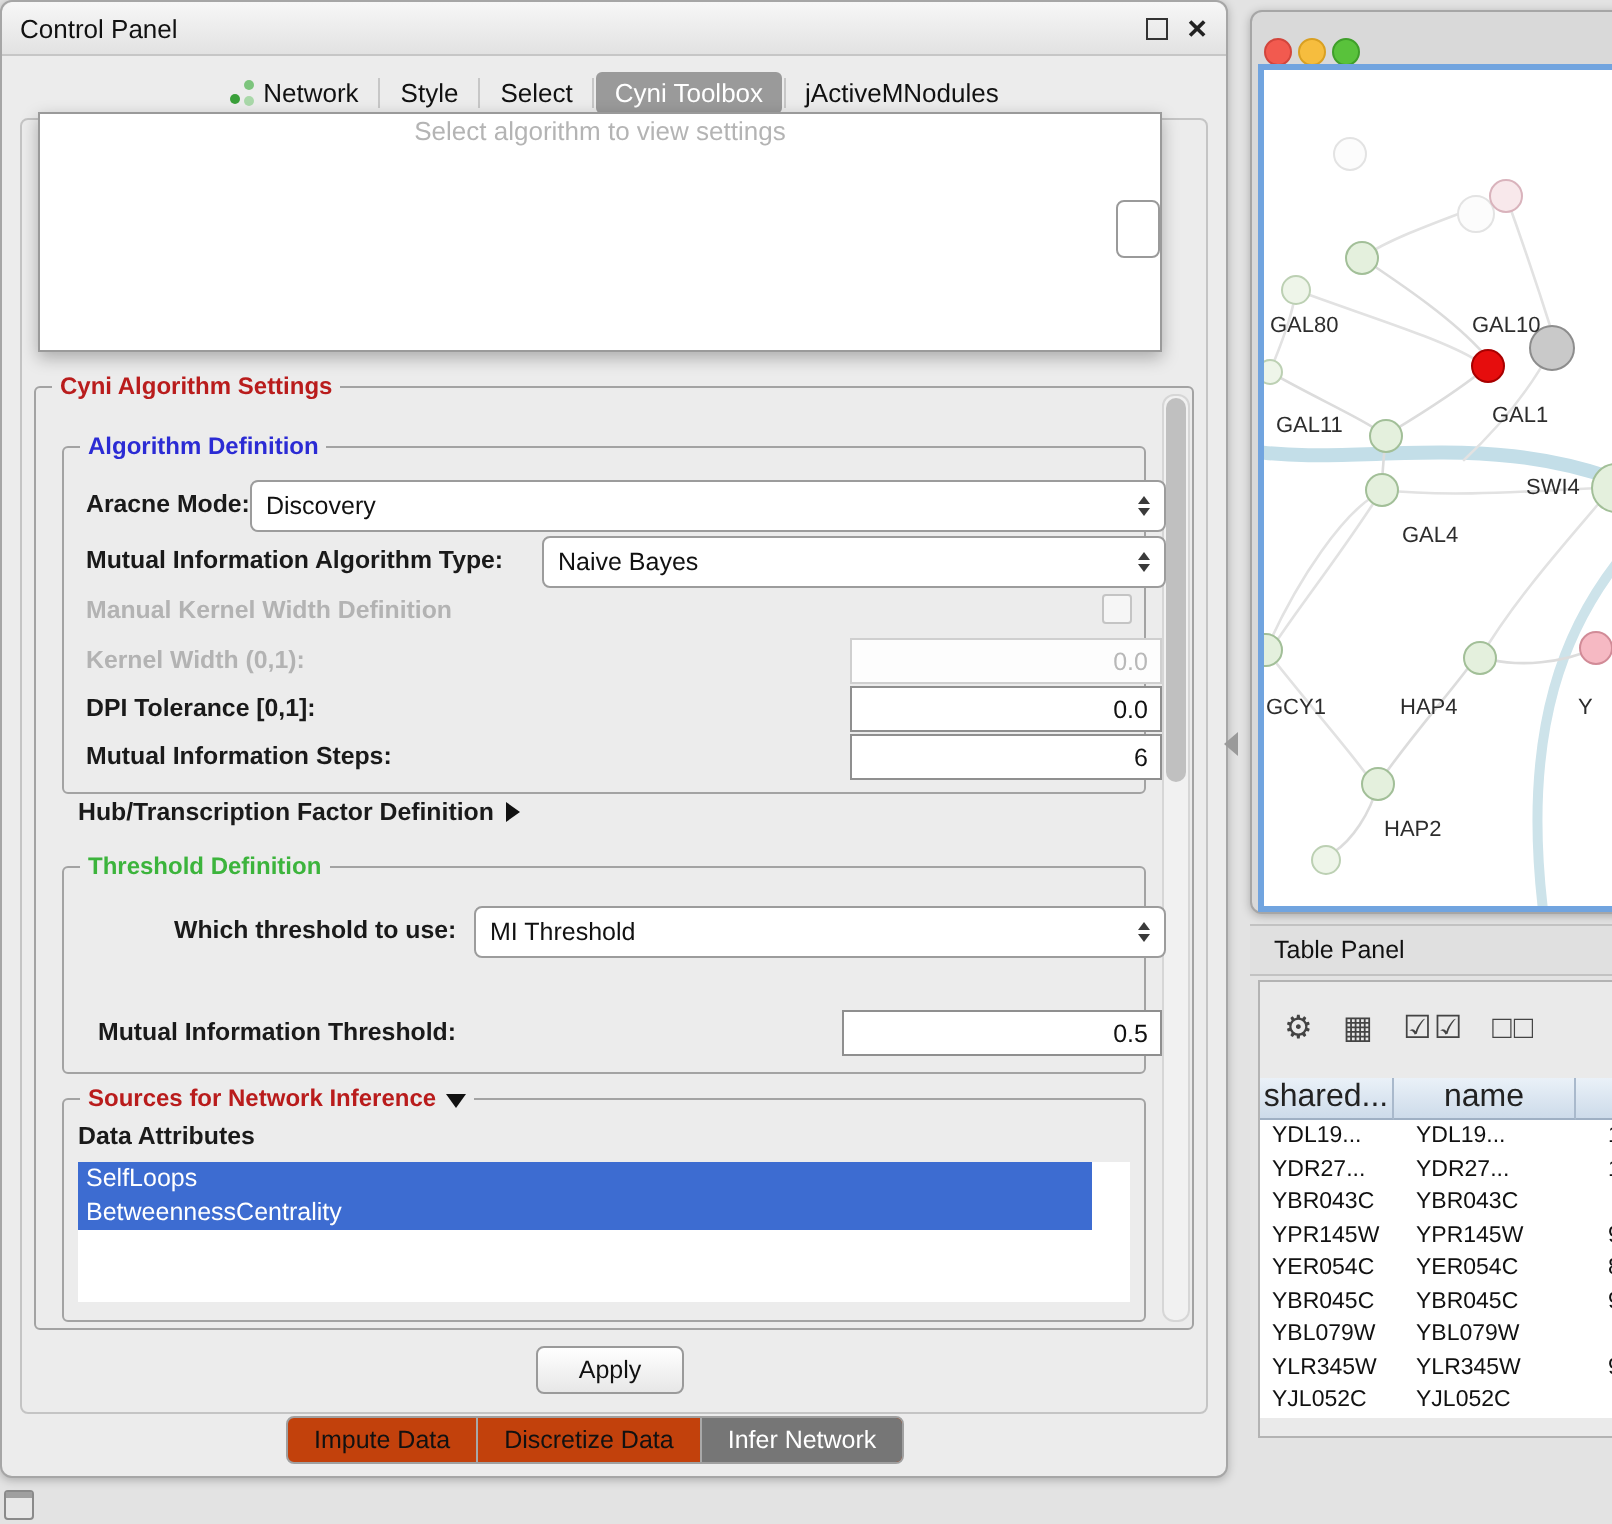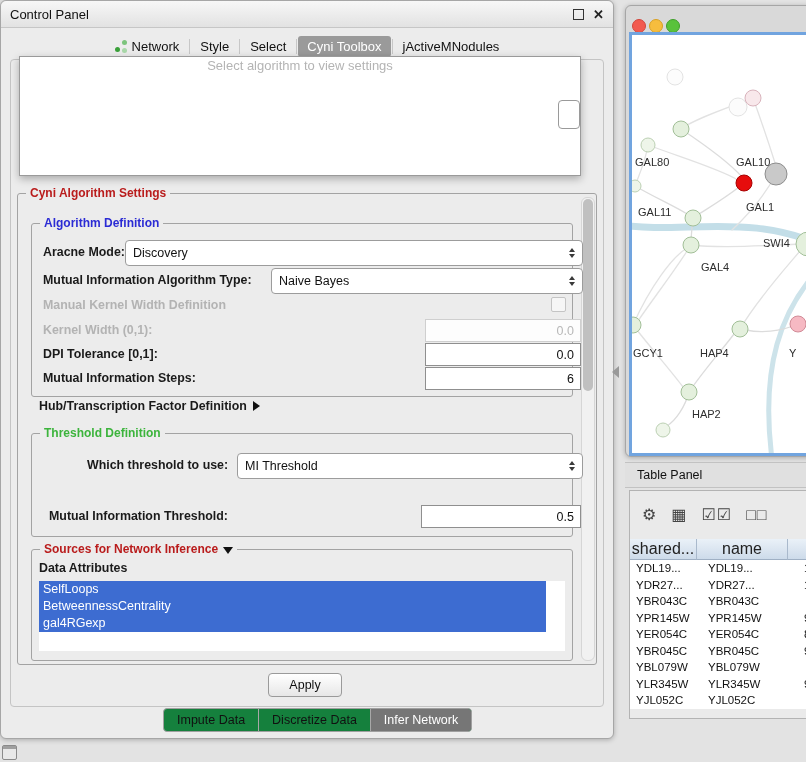--- a/index.html
+++ b/index.html
@@ -38,21 +38,21 @@
   .dd-item.bold{font-weight:bold;}
   .combo-frag{position:absolute;left:557px;top:99px;width:20px;height:27px;background:#fff;border:1px solid #9a9a9a;border-radius:4px;z-index:60;}
   
   #attrlist{position:absolute;left:38px;top:580px;width:526px;height:70px;background:#fff;overflow:hidden;}
   .attr-item{height:17px;line-height:17px;color:#fff;font-size:12.5px;padding-left:4px;width:503px;white-space:nowrap;}
   
   .sb-track{position:absolute;background:#f1f1f1;border:1px solid #d6d6d6;border-radius:6px;}
   .sb-thumb{position:absolute;background:#c0c0c0;border-radius:6px;left:1px;right:1px;}
   
   .btn{position:absolute;background:linear-gradient(#ffffff,#e7e7e7);border:1px solid #9a9a9a;border-radius:4px;font-size:12.5px;color:#111;display:flex;align-items:center;justify-content:center;}
-  #bottomtabs{position:absolute;left:162px;top:707px;height:22px;display:flex;border:1px solid #a0a0a0;border-radius:4px;overflow:hidden;background:#15803d;}
+  #bottomtabs{position:absolute;left:142px;top:707px;height:22px;display:flex;border:1px solid #a0a0a0;border-radius:4px;overflow:hidden;background:#c2410c;}
   .seg{font-size:12.5px;padding:3px 13px;color:#111;border-right:1px solid #a8a8a8;white-space:nowrap;display:flex;align-items:center;}
   .seg:last-child{border-right:none;}
   .seg.selected{background:#767676;color:#fff;}
   
   #netwin{left:625px;top:5px;width:200px;height:450px;background:#d9d9d9;}
   .tl{position:absolute;top:13px;width:12px;height:12px;border-radius:50%;}
   #netcanvas{position:absolute;left:3px;top:26px;width:194px;height:418px;background:#fff;border:3px solid #71a4df;overflow:hidden;}
   .nodelabel{font-size:11px;fill:#2d2d2d;font-family:"Liberation Sans",sans-serif;}
   
   #tp-strip{position:absolute;left:625px;top:462px;width:181px;height:24px;background:#e0e0e0;border-top:1px solid #c2c2c2;border-bottom:1px solid #c2c2c2;display:flex;align-items:center;padding-left:12px;font-size:12.5px;color:#111;}
@@ -158,21 +158,20 @@
 
   <div class="grp" style="left:30px;top:548px;width:540px;height:110px;">
     <span class="legend" style="font-weight:bold;">
       <span>Sources for Network Inference</span><span class="tri-dn-sm"></span>
     </span>
   </div>
   <span class="lbl" style="left:38px;top:560px;">Data Attributes</span>
   <div id="attrlist">
       <div class="attr-item" style="background: rgb(61, 108, 209);">SelfLoops</div>
       <div class="attr-item" style="background: rgb(61, 108, 209);">BetweennessCentrality</div>
-      <div class="attr-item" style="background: rgb(61, 108, 209);">gal4RGexp</div>
     </div>
 
   <div class="btn" style="left:267px;top:658px;width:72px;height:22px;margin-top:14px;">
     <span>Apply</span>
   </div>
 
   <div id="bottomtabs">
       <span class="seg">Impute Data</span>
       <span class="seg">Discretize Data</span>
       <span class="seg selected">Infer Network</span>

